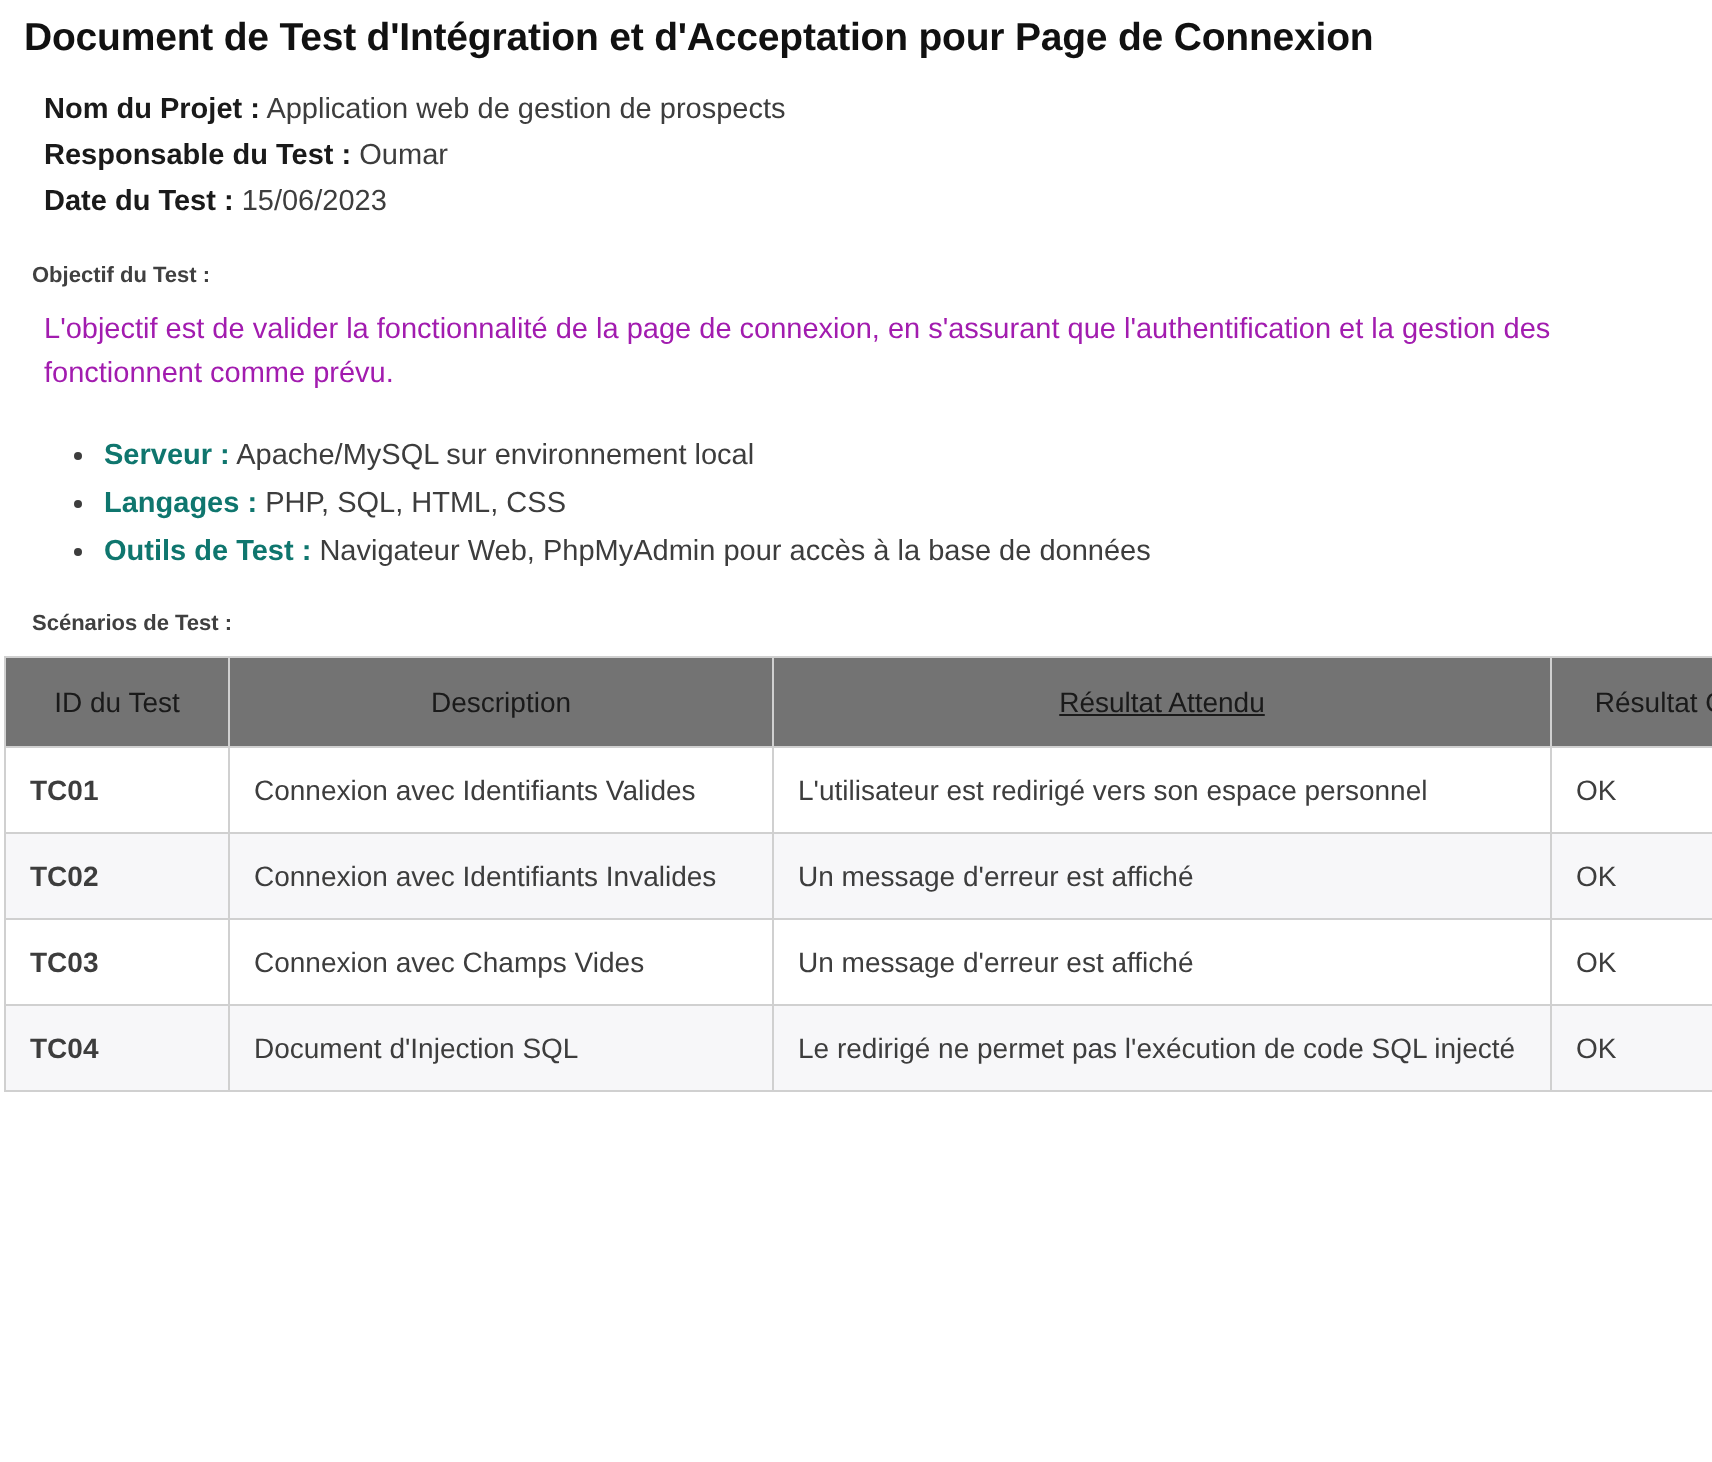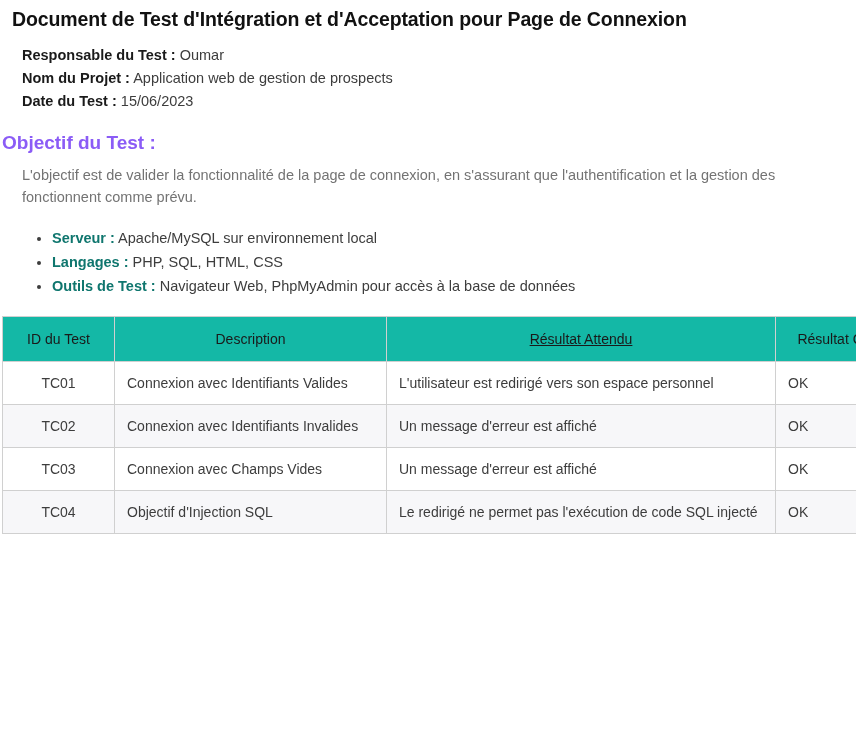--- a/index.html
+++ b/index.html
@@ -37,29 +37,29 @@
     color: #333333;
   }
   .meta-label {
     font-weight: bold;
     color: #1a1a1a;
   }
   .meta-value {
     color: #3d3d3d;
   }
   .section-head {
-    font-size: 19px;
+    font-size: 11px;
     font-weight: bold;
-    color: #8b5cf6;
-    margin: 0 0 10px 2px;
+    color: #404040;
+    margin: 0 0 10px 16px;
   }
   .para {
     font-size: 14.5px;
     line-height: 22px;
-    color: #737373;
+    color: #a21caf;
     margin: 0 0 18px 22px;
     max-width: 828px;
   }
   ul.bullets {
     margin: 0 0 18px 0;
     padding: 0 0 0 52px;
     list-style: disc;
   }
   ul.bullets li {
     font-size: 14.5px;
@@ -81,50 +81,50 @@
     font-size: 14px;
     color: #3d3d3d;
     vertical-align: middle;
   }
   table.tests th {
     font-weight: normal;
     color: #1a1a1a;
     text-align: center;
     padding: 12px 8px;
     line-height: 20px;
-    background: #14b8a6;
+    background: #737373;
   }
   table.tests td {
     padding: 11px 12px;
     line-height: 20px;
   }
   table.tests tbody tr:nth-child(even) td {
     background: #f7f7f9;
   }
   .col-id { width: 95px; }
   .col-desc { width: 255px; margin-left: 48px; }
   .col-att { width: 372px; text-decoration: underline; }
   .col-obt { width: 128px; }
-  .cell-center { text-align: center; }
+  .cell-center { text-align: left; font-weight: bold; }
 </style>
 </head>
 <body>
 
 <div class="page">
 
   <h1 class="doc-title">Document de Test d'Intégration et d'Acceptation pour Page de Connexion</h1>
 
   <ul class="meta-list">
     <li class="meta-item">
+      <span class="meta-label">Nom du Projet :</span>
+      <span class="meta-value">Application web de gestion de prospects</span>
+    </li>
+    <li class="meta-item">
       <span class="meta-label">Responsable du Test :</span>
       <span class="meta-value">Oumar</span>
-    </li>
-    <li class="meta-item">
-      <span class="meta-label">Nom du Projet :</span>
-      <span class="meta-value">Application web de gestion de prospects</span>
     </li>
     <li class="meta-item">
       <span class="meta-label">Date du Test :</span>
       <span class="meta-value">15/06/2023</span>
     </li>
   </ul>
 
   <h2 class="section-head">Objectif du Test :</h2>
   <p class="para">L'objectif est de valider la fonctionnalité de la page de connexion, en s'assurant que l'authentification et la gestion des fonctionnent comme prévu.</p>
 
@@ -136,20 +136,21 @@
     <li>
       <span class="b-label">Langages :</span>
       <span>PHP, SQL, HTML, CSS</span>
     </li>
     <li>
       <span class="b-label">Outils de Test :</span>
       <span>Navigateur Web, PhpMyAdmin pour accès à la base de données</span>
     </li>
   </ul>
 
+  <h2 class="section-head">Scénarios de Test :</h2>
 
   <table class="tests">
     <thead>
       <tr>
         <th class="col-id">ID du Test</th>
         <th class="col-desc">Description</th>
         <th class="col-att">Résultat Attendu</th>
         <th class="col-obt">Résultat Obtenu</th>
       </tr>
     </thead>
@@ -167,20 +168,20 @@
         <td>OK</td>
       </tr>
       <tr>
         <td class="cell-center">TC03</td>
         <td>Connexion avec Champs Vides</td>
         <td>Un message d'erreur est affiché</td>
         <td>OK</td>
       </tr>
       <tr>
         <td class="cell-center">TC04</td>
-        <td>Objectif d'Injection SQL</td>
+        <td>Document d'Injection SQL</td>
         <td>Le redirigé ne permet pas l'exécution de code SQL injecté</td>
         <td>OK</td>
       </tr>
     </tbody>
   </table>
 
 </div>
 
 </body></html>

